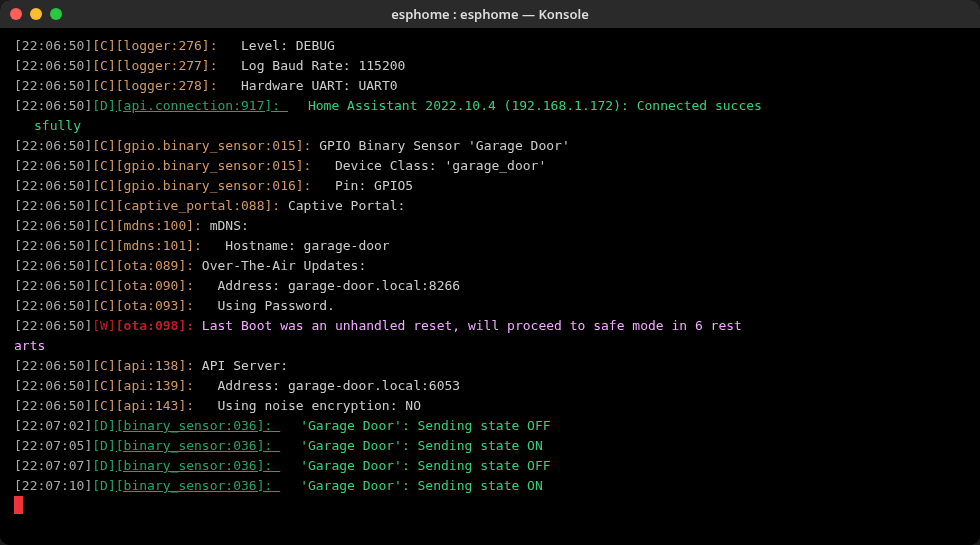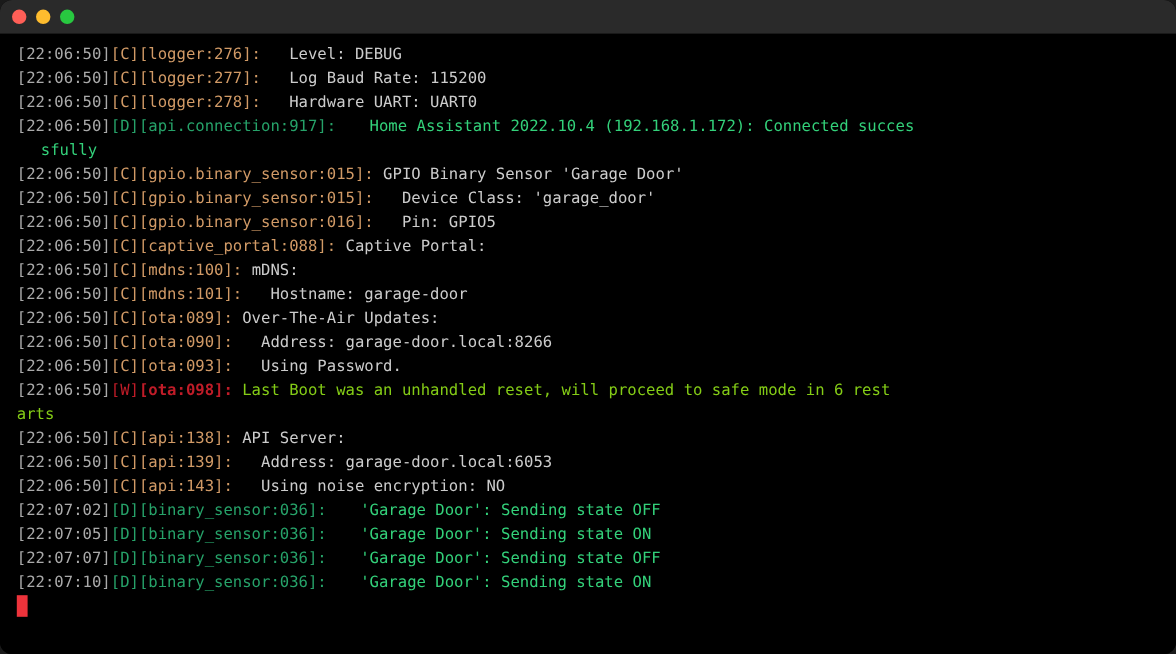--- a/index.html
+++ b/index.html
@@ -64,38 +64,39 @@
       overflow: hidden;
     }
     .line {
       display: block;
     }
     .ts { color: #aaaaaa; }
     .lc { color: #d19a66; }
     .ld { color: #26a269; }
     .lw { color: #c01c28; }
     .tag-c { color: #d19a66; }
-    .tag-d { color: #26a269; }
+    .tag-d { color: #26a269; text-decoration: underline; }
     .tag-w { color: #c01c28; font-weight: bold; }
     .msg { color: #cccccc; }
     .msg-d { color: #33d17a; margin-left: 20px; }
-    .msg-w { color: #84cc16; }
+    .msg-w { color: #f0abfc; }
     .cursor {
       display: inline-block;
       width: 9px;
       height: 18px;
       background: #ed333b;
       vertical-align: text-bottom;
     }
   </style>
 </head>
 <body>
 
 <div class="window">
   <div class="titlebar">
     <div class="traffic-lights">
       <div class="light red"></div>
       <div class="light yellow"></div>
       <div class="light green"></div>
     </div>
+    <div class="title">esphome : esphome — Konsole</div>
   </div>
   <div class="terminal" id="terminal"><span class="line"><span class="ts">[22:06:50]</span><span class="lc">[C]</span><span class="tag-c">[logger:276]: </span><span class="msg">  Level: DEBUG</span></span><span class="line"><span class="ts">[22:06:50]</span><span class="lc">[C]</span><span class="tag-c">[logger:277]: </span><span class="msg">  Log Baud Rate: 115200</span></span><span class="line"><span class="ts">[22:06:50]</span><span class="lc">[C]</span><span class="tag-c">[logger:278]: </span><span class="msg">  Hardware UART: UART0</span></span><span class="line"><span class="ts">[22:06:50]</span><span class="ld">[D]</span><span class="tag-d">[api.connection:917]: </span><span class="msg-d">Home Assistant 2022.10.4 (192.168.1.172): Connected succes</span></span><span class="line"><span class="msg-d">sfully</span></span><span class="line"><span class="ts">[22:06:50]</span><span class="lc">[C]</span><span class="tag-c">[gpio.binary_sensor:015]: </span><span class="msg">GPIO Binary Sensor 'Garage Door'</span></span><span class="line"><span class="ts">[22:06:50]</span><span class="lc">[C]</span><span class="tag-c">[gpio.binary_sensor:015]: </span><span class="msg">  Device Class: 'garage_door'</span></span><span class="line"><span class="ts">[22:06:50]</span><span class="lc">[C]</span><span class="tag-c">[gpio.binary_sensor:016]: </span><span class="msg">  Pin: GPIO5</span></span><span class="line"><span class="ts">[22:06:50]</span><span class="lc">[C]</span><span class="tag-c">[captive_portal:088]: </span><span class="msg">Captive Portal:</span></span><span class="line"><span class="ts">[22:06:50]</span><span class="lc">[C]</span><span class="tag-c">[mdns:100]: </span><span class="msg">mDNS:</span></span><span class="line"><span class="ts">[22:06:50]</span><span class="lc">[C]</span><span class="tag-c">[mdns:101]: </span><span class="msg">  Hostname: garage-door</span></span><span class="line"><span class="ts">[22:06:50]</span><span class="lc">[C]</span><span class="tag-c">[ota:089]: </span><span class="msg">Over-The-Air Updates:</span></span><span class="line"><span class="ts">[22:06:50]</span><span class="lc">[C]</span><span class="tag-c">[ota:090]: </span><span class="msg">  Address: garage-door.local:8266</span></span><span class="line"><span class="ts">[22:06:50]</span><span class="lc">[C]</span><span class="tag-c">[ota:093]: </span><span class="msg">  Using Password.</span></span><span class="line"><span class="ts">[22:06:50]</span><span class="lw">[W]</span><span class="tag-w">[ota:098]: </span><span class="msg-w">Last Boot was an unhandled reset, will proceed to safe mode in 6 rest</span></span><span class="line"><span class="msg-w">arts</span></span><span class="line"><span class="ts">[22:06:50]</span><span class="lc">[C]</span><span class="tag-c">[api:138]: </span><span class="msg">API Server:</span></span><span class="line"><span class="ts">[22:06:50]</span><span class="lc">[C]</span><span class="tag-c">[api:139]: </span><span class="msg">  Address: garage-door.local:6053</span></span><span class="line"><span class="ts">[22:06:50]</span><span class="lc">[C]</span><span class="tag-c">[api:143]: </span><span class="msg">  Using noise encryption: NO</span></span><span class="line"><span class="ts">[22:07:02]</span><span class="ld">[D]</span><span class="tag-d">[binary_sensor:036]: </span><span class="msg-d">'Garage Door': Sending state OFF</span></span><span class="line"><span class="ts">[22:07:05]</span><span class="ld">[D]</span><span class="tag-d">[binary_sensor:036]: </span><span class="msg-d">'Garage Door': Sending state ON</span></span><span class="line"><span class="ts">[22:07:07]</span><span class="ld">[D]</span><span class="tag-d">[binary_sensor:036]: </span><span class="msg-d">'Garage Door': Sending state OFF</span></span><span class="line"><span class="ts">[22:07:10]</span><span class="ld">[D]</span><span class="tag-d">[binary_sensor:036]: </span><span class="msg-d">'Garage Door': Sending state ON</span></span><span class="line"><span class="cursor"></span></span></div>
 </div>
 
 </body></html>

